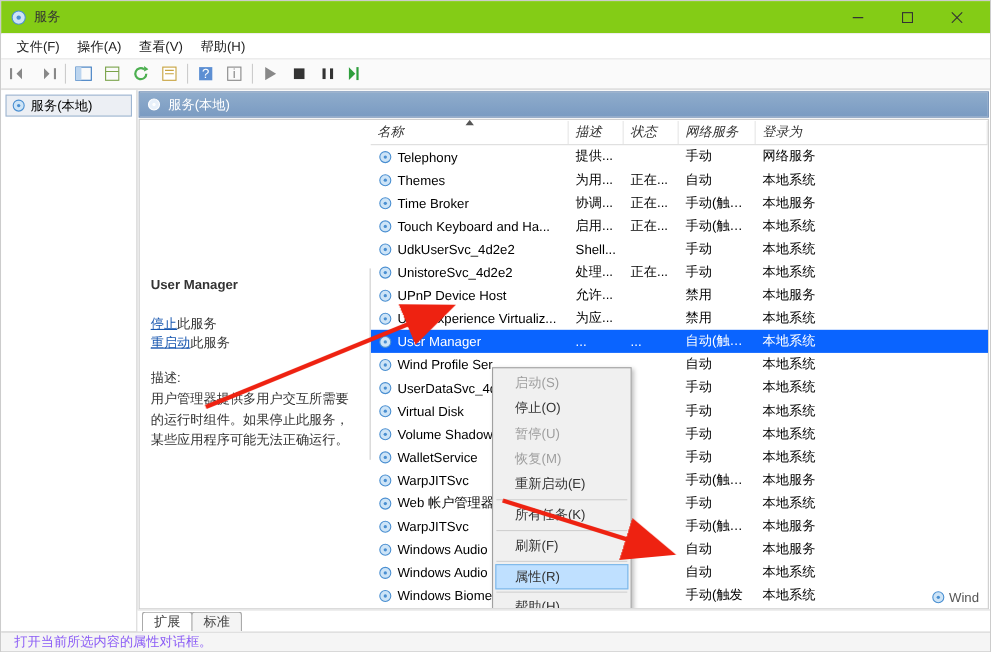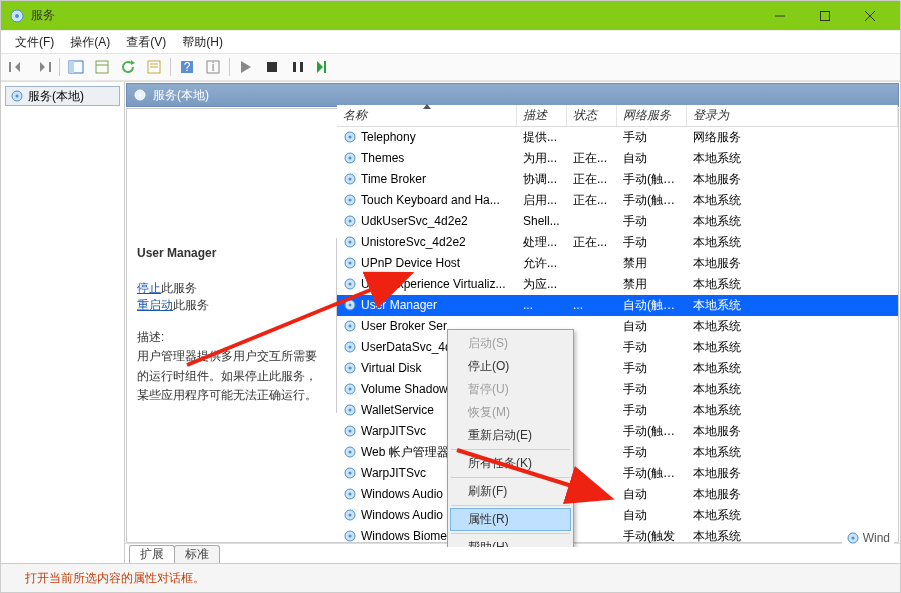--- a/index.html
+++ b/index.html
@@ -63,21 +63,21 @@
 .ctxmenu .ci.disabled { color: #9e9e9e; }
 .ctxmenu .ci.hot { background: #bfe0ff; border: 1px solid #7ab6e8; padding: 0 17px; }
 .ctxmenu .csep { height: 1px; background: #d0d0d0; margin: 2px 1px; }
 
 
 .tabstrip { height: 20px; display: flex; align-items: flex-end; padding-left: 4px; background: #fff; border-top: 1px solid #ddd; }
 .tab { height: 18px; padding: 0 10px; border: 1px solid #aaa; border-bottom: none; background: #f4f4f4; margin-right: -1px; border-radius: 3px 3px 0 0; display: flex; align-items: center; color: #444; }
 .tab.active { background: #fff; }
 
 
-.statusbar { height: 29px; display: flex; align-items: center; padding: 0 24px; border-top: 1px solid #ccc; background: #f5f5f5; color: #c2410c; }
+.statusbar { height: 18px; display: flex; align-items: center; padding: 0 12px; border-top: 1px solid #ccc; background: #f5f5f5; color: #8b5cf6; }
 
 
 .arrow-svg { position: absolute; pointer-events: none; z-index: 50; }
 
 
 .oflabel { position: absolute; right: 4px; bottom: 2px; display: flex; align-items: center; gap: 3px; color: #555; background: #fff; padding: 0 4px; }
 
 
 .listbody::-webkit-scrollbar { width: 16px; }
 .listbody::-webkit-scrollbar-thumb { background: #c1c1c1; }
@@ -363,21 +363,21 @@
               <div class="c status">...</div>
               <div class="c start">自动(触发...</div>
               <div class="c logon">本地系统</div>
             </div>
             <div class="row">
               <div class="c name">
                 <svg class="sicon" viewBox="0 0 14 14">
                   <circle cx="7" cy="7" r="5" fill="#cde4f7" stroke="#4a8fd1"></circle>
                   <circle cx="7" cy="7" r="1.5" fill="#4a8fd1"></circle>
                 </svg>
-                <span>User Broker Ser</span>
+                <span>Wind Profile Ser</span>
               </div>
               <div class="c desc"></div>
               <div class="c status"></div>
               <div class="c start">自动</div>
               <div class="c logon">本地系统</div>
             </div>
             <div class="row">
               <div class="c name">
                 <svg class="sicon" viewBox="0 0 14 14">
                   <circle cx="7" cy="7" r="5" fill="#cde4f7" stroke="#4a8fd1"></circle>

